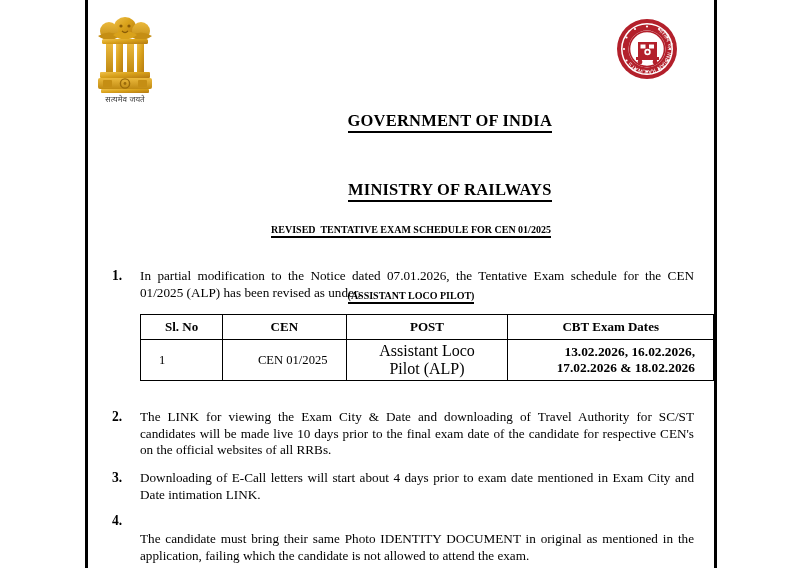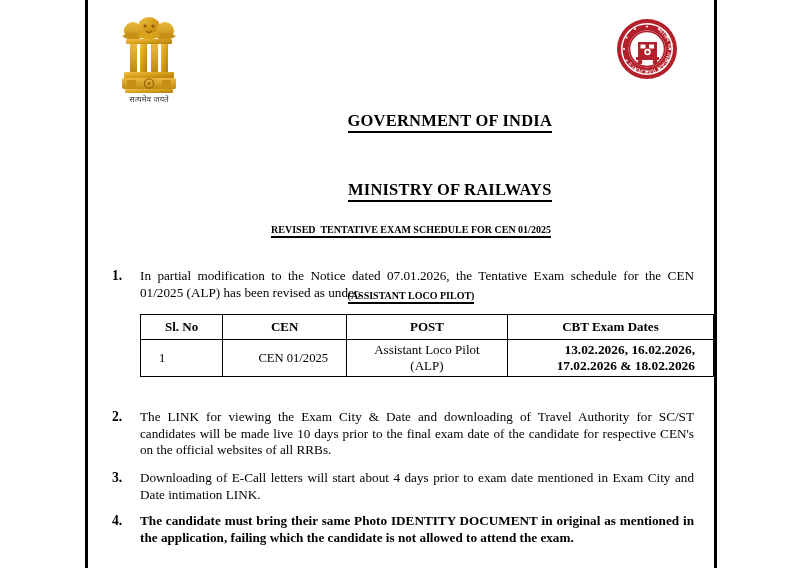--- a/index.html
+++ b/index.html
@@ -37,21 +37,21 @@
     position: absolute;
     left: 88px;
     top: 0;
     width: 626px;
     height: 568px;
   }
 
   
   .emblem {
     position: absolute;
-    left: 28px;
+    left: 4px;
     top: 12px;
     width: 66px;
     height: 92px;
   }
   .railways-logo {
     position: absolute;
     left: 528px;
     top: 18px;
     width: 62px;
     height: 62px;
@@ -110,21 +110,21 @@
     top: 0;
     width: 22px;
     font-weight: bold;
     font-size: 13.6px;
     text-align: left;
   }
   .clause .body {
     margin-left: 28px;
     display: block;
   }
-  .clause.bold .body { font-weight: bold; }
+  .clause.bold .body { font-weight: normal; margin-top: 18px; }
 
   #clause-1 { top: 268px; }
   #clause-2 { top: 409px; }
   #clause-3 { top: 470px; }
   #clause-4 { top: 513px; }
 
   
   .exam-table {
     position: absolute;
     left: 52px;
@@ -143,21 +143,21 @@
     font-size: 13px;
     height: 20px;
   }
   .col-sl   { width: 50px;  }
   .col-cen  { width: 94px;  }
   .col-post { width: 136px; }
   .col-dates{ width: 186px; }
 
   .cell-sl   { text-align: left;   padding-left: 8px; }
   .cell-cen  { text-align: right; }
-  .cell-post { text-align: center; font-size: 13px; }
+  .cell-post { text-align: center; font-size: 16px; }
   .cell-dates{
     text-align: right;
     font-weight: bold;
     font-size: 13.4px;
     line-height: 16px;
     white-space: pre-line;
     padding-left: 8px;
   }
   .row-data td { height: 30px; }
 </style>

